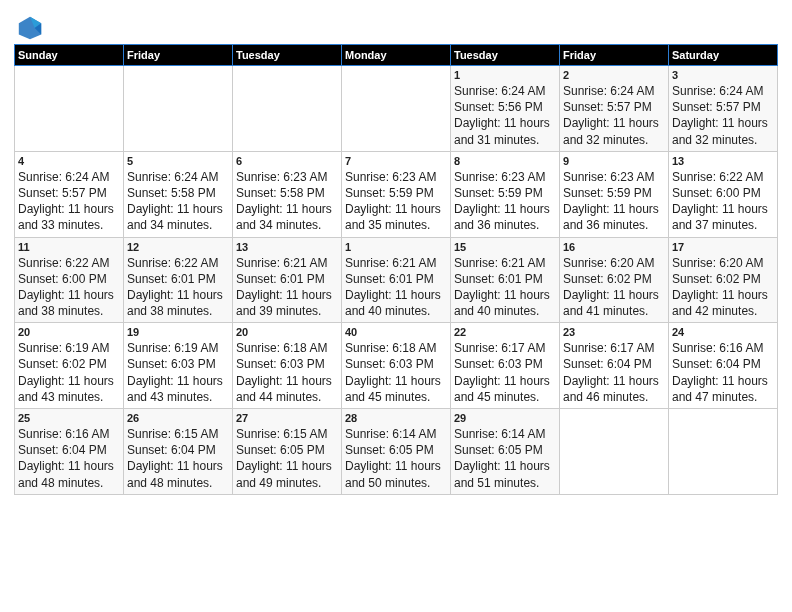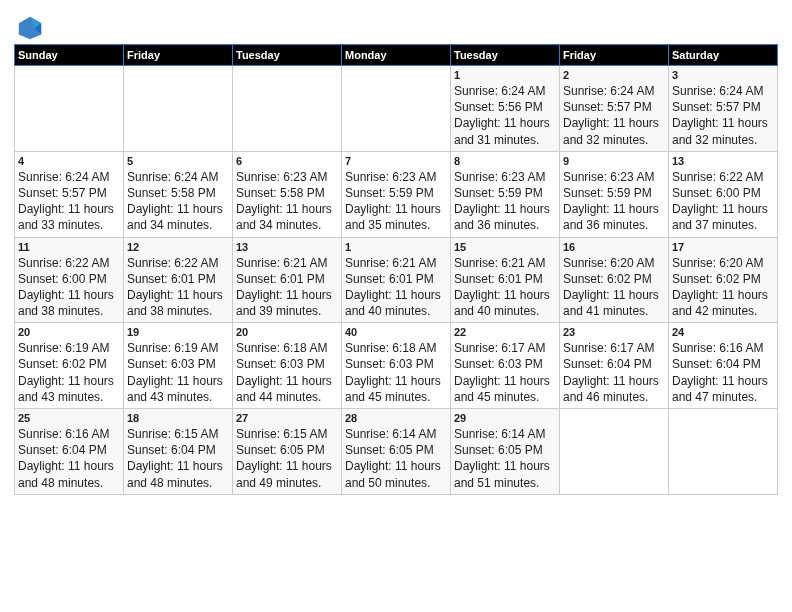--- a/index.html
+++ b/index.html
@@ -237,21 +237,21 @@
             <span class="day-num">24</span>
             <div class="cell-info">Sunrise: 6:16 AM<br>Sunset: 6:04 PM<br>Daylight: 11 hours<br>and 47 minutes.</div>
           </td>
         </tr>
         <tr>
           <td>
             <span class="day-num">25</span>
             <div class="cell-info">Sunrise: 6:16 AM<br>Sunset: 6:04 PM<br>Daylight: 11 hours<br>and 48 minutes.</div>
           </td>
           <td>
-            <span class="day-num">18</span>
+            <span class="day-num">26</span>
             <div class="cell-info">Sunrise: 6:15 AM<br>Sunset: 6:04 PM<br>Daylight: 11 hours<br>and 48 minutes.</div>
           </td>
           <td>
             <span class="day-num">27</span>
             <div class="cell-info">Sunrise: 6:15 AM<br>Sunset: 6:05 PM<br>Daylight: 11 hours<br>and 49 minutes.</div>
           </td>
           <td>
             <span class="day-num">28</span>
             <div class="cell-info">Sunrise: 6:14 AM<br>Sunset: 6:05 PM<br>Daylight: 11 hours<br>and 50 minutes.</div>
           </td>

